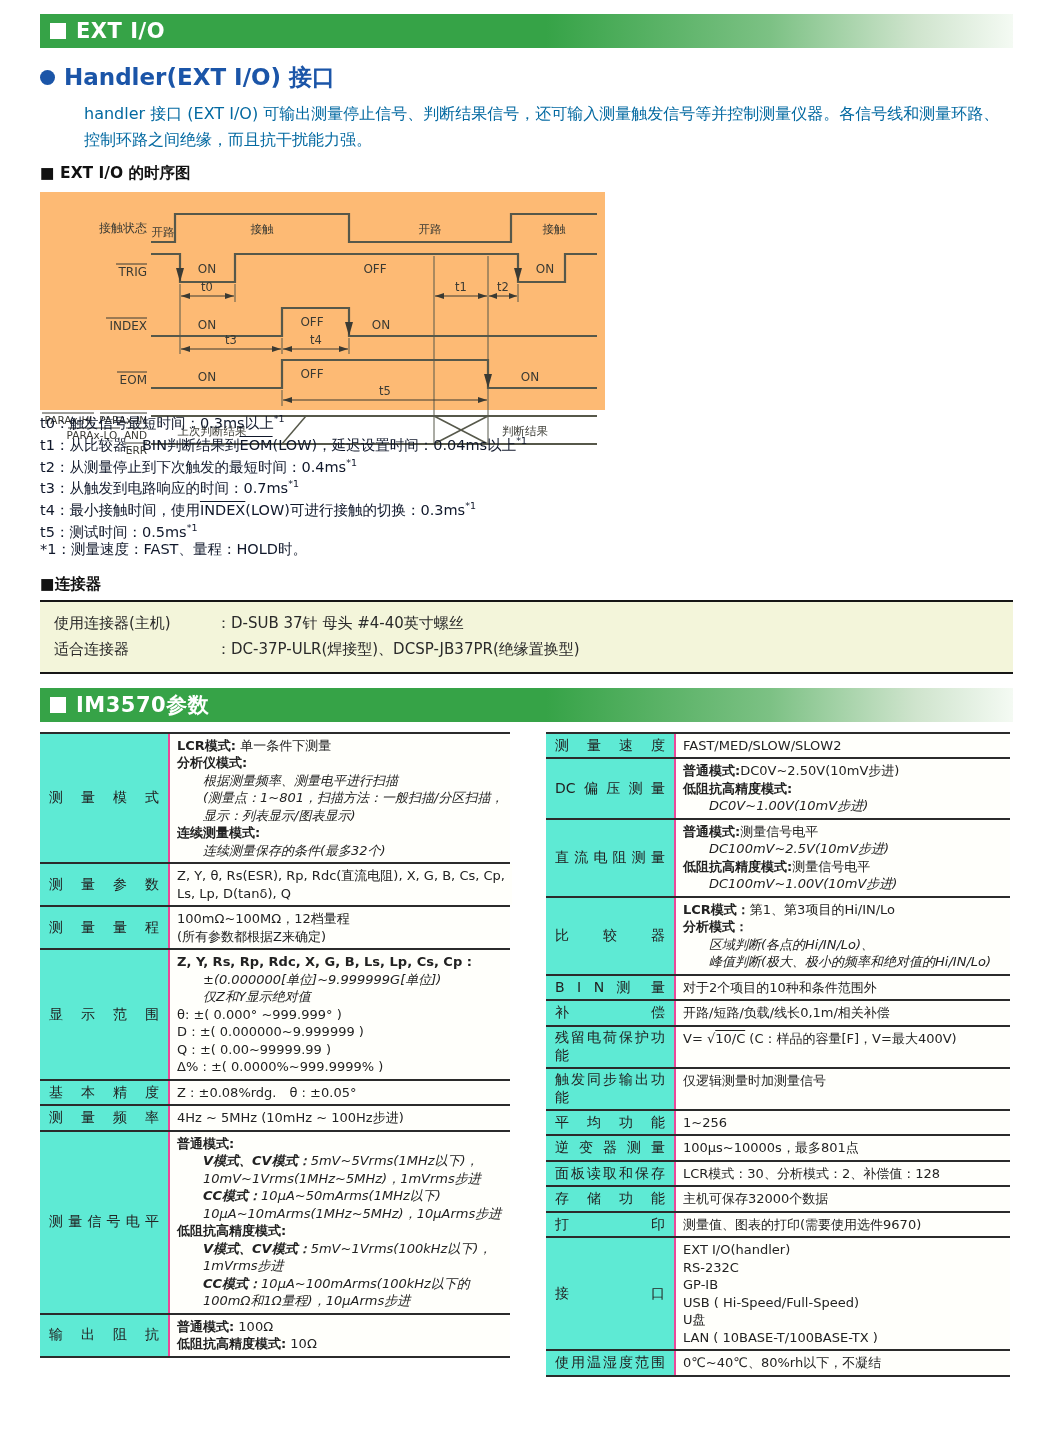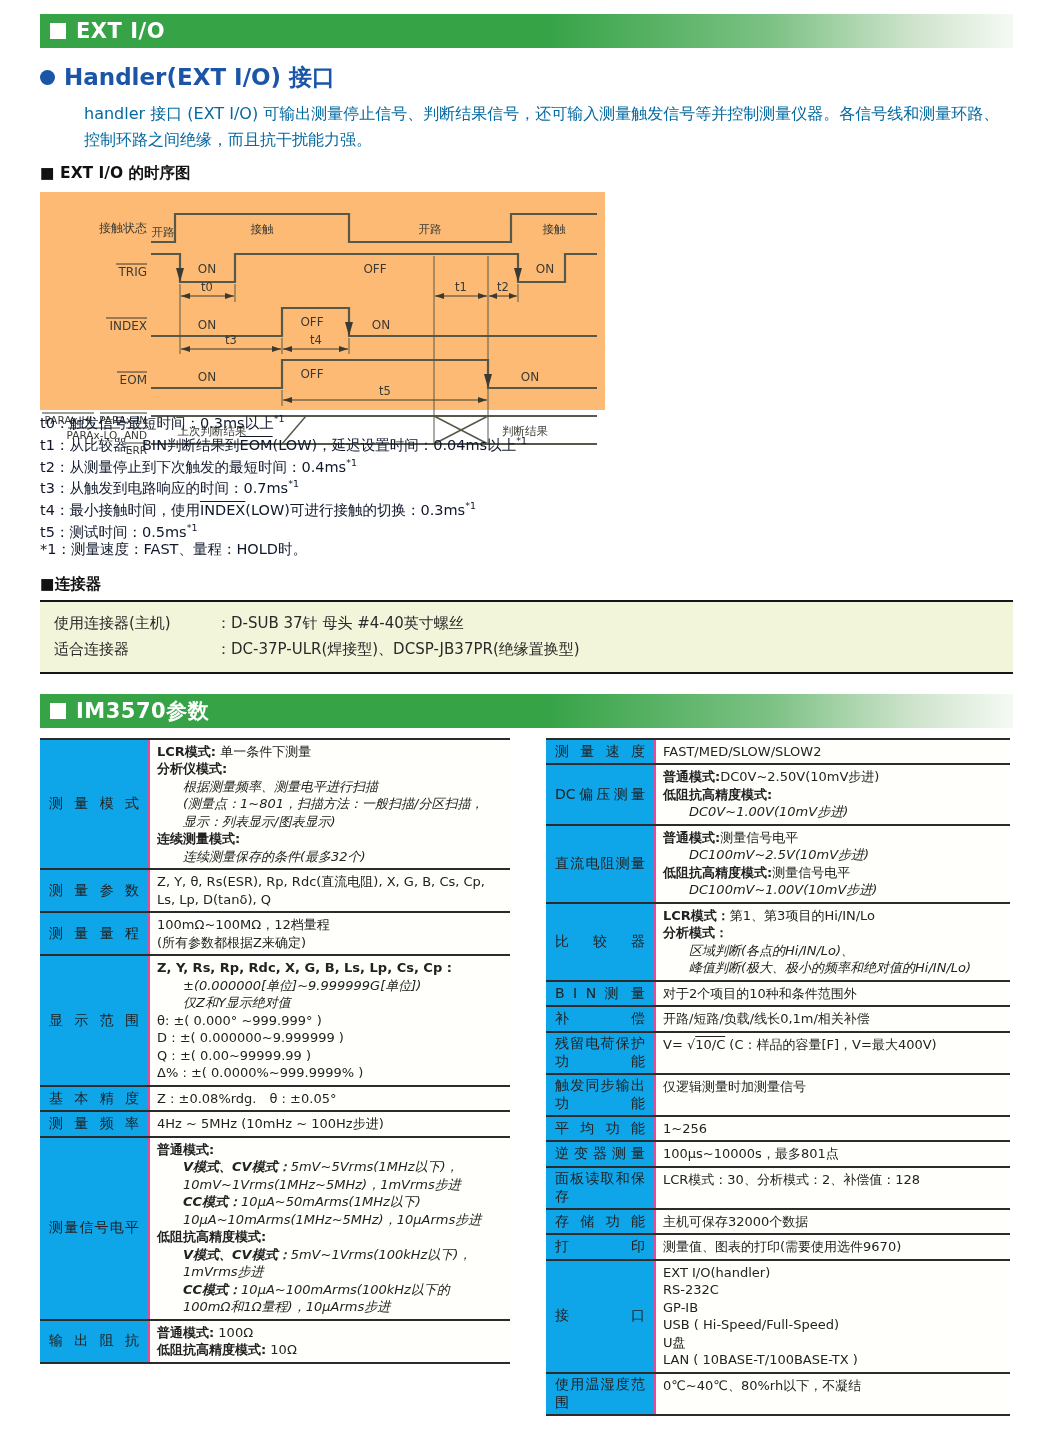--- a/index.html
+++ b/index.html
@@ -15,27 +15,27 @@
   .sub-h{margin-top:10px;font-size:15.5px;font-weight:bold;color:#111;}
   .diagram{margin-top:8px;width:565px;height:218px;background:#fdba74;}
   .notes{font-size:14.5px;line-height:17px;color:#0f172a;}
   .ovl{text-decoration:overline;}
   sup.sup{font-size:9.5px;}
   .conn-h{margin-top:16px;font-size:15.5px;font-weight:bold;color:#111;}
   .conn-table{margin-top:5px;background:#f3f5da;border-top:2px solid #161616;border-bottom:2px solid #161616;padding:8px 0 10px 14px;}
   .crow{display:flex;font-size:15px;line-height:26px;color:#2a2a2a;}
   .clabel{width:162px;flex:0 0 auto;}
   .cvalue{flex:1;}
-  .hbar2{margin-top:20px;text-align:right;}
+  .hbar2{margin-top:14px;text-align:right;}
   .spec-wrap{margin-top:10px;display:flex;gap:36px;align-items:flex-start;}
   .spec-table{border-bottom:2px solid #2b2b2b;}
   .spec-left{width:470px;}
   .spec-right{width:464px;}
   .srow{display:flex;border-top:2px solid #2b2b2b;}
-  .slabel{width:108px;flex:0 0 auto;background:#0ea5e9;display:flex;align-items:center;padding:2px 9px;box-sizing:border-box;font-size:14px;color:#222;}
+  .slabel{width:128px;flex:0 0 auto;background:#5eead4;display:flex;align-items:center;padding:2px 9px;box-sizing:border-box;font-size:14px;color:#222;}
   .jl{width:100%;text-align:justify;text-align-last:justify;}
   .sval{flex:1;border-left:2px solid #ec4899;background:#fffffb;padding:3px 7px;font-size:13px;line-height:17.5px;color:#222;}
   .ln{white-space:nowrap;}
   .ind{padding-left:26px;font-style:italic;}
   .bp{font-weight:bold;}
   svg text{fill:#3a3a33;font-family:"DejaVu Sans","Liberation Sans",sans-serif;}
 </style>
 </head>
 <body>
 

